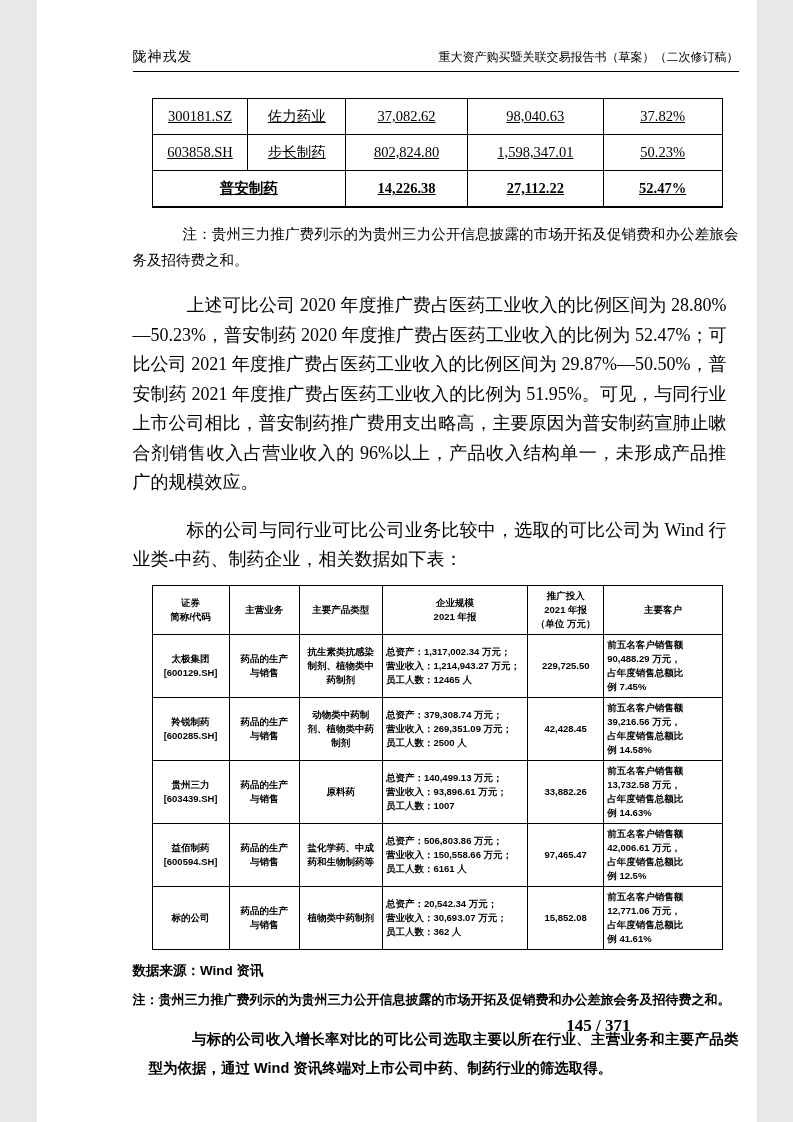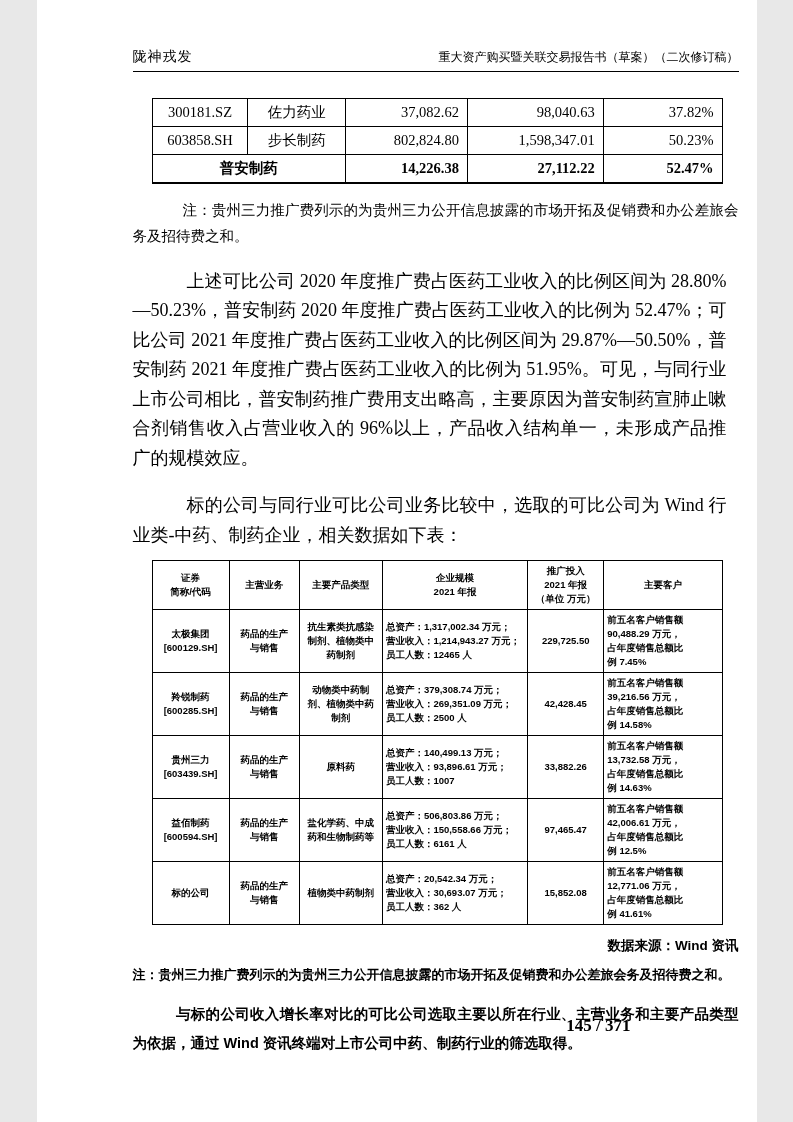--- a/index.html
+++ b/index.html
@@ -36,26 +36,27 @@
   .top-table {
     margin-top: 26px;
     margin-left: 19px;
     width: 571px;
     font-size: 14.5px;
     border-bottom: 2px solid #000;
   }
   .top-table td {
     border: 1px solid #000;
     height: 28px;
-    padding: 0 8px;
+    padding: 8px 8px;
+    text-decoration: underline;
   }
   .top-table .bold-row td { font-weight: bold; }
 
   .c { text-align: center; }
-  .r { text-align: right; }
+  .r { text-align: center; }
   .l { text-align: left; }
   .pre { white-space: pre-line; }
 
   
   .note1 {
     margin: 13px 0 0 0;
     font-size: 14.5px;
     line-height: 26px;
     text-indent: 50px;
     text-align: justify;
@@ -88,32 +89,31 @@
     overflow: hidden;
   }
   .comp-table th { font-weight: 700; }
 
   .source-line {
     margin: 10px 0 0 0;
     font-family: "Liberation Sans", sans-serif;
     font-weight: 700;
     font-size: 13.5px;
     line-height: 22px;
-    text-align: right;
   }
   .note2 {
     margin: 6px 0 0 0;
     font-family: "Liberation Sans", sans-serif;
     font-weight: 700;
     font-size: 13px;
     line-height: 23px;
     text-align: justify;
   }
   .para-final {
-    margin: 14px 0 0 0;
+    margin: 14px 0 0 16px;
     font-family: "Liberation Sans", sans-serif;
     font-weight: 700;
     font-size: 14.5px;
     line-height: 29px;
     text-indent: 3em;
     text-align: justify;
   }
   .page-number {
     position: absolute;
     top: 1016px;

